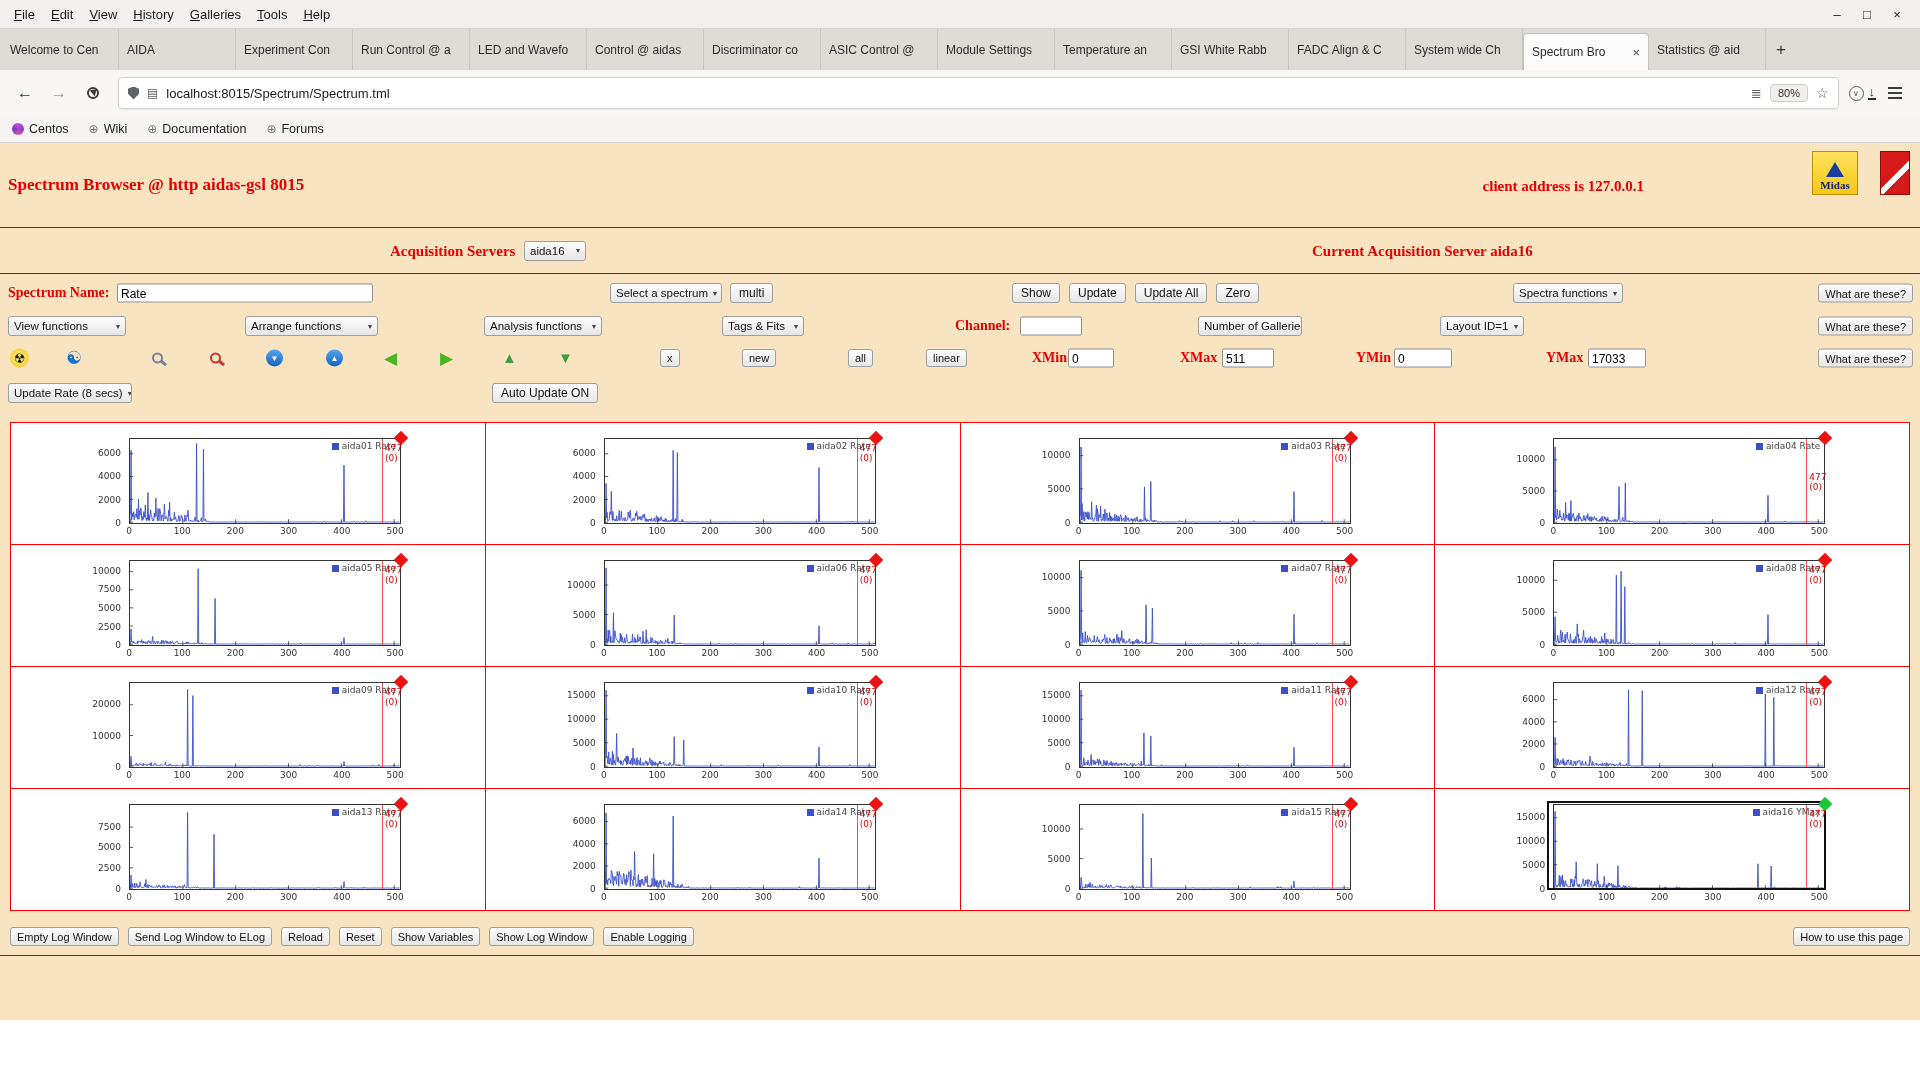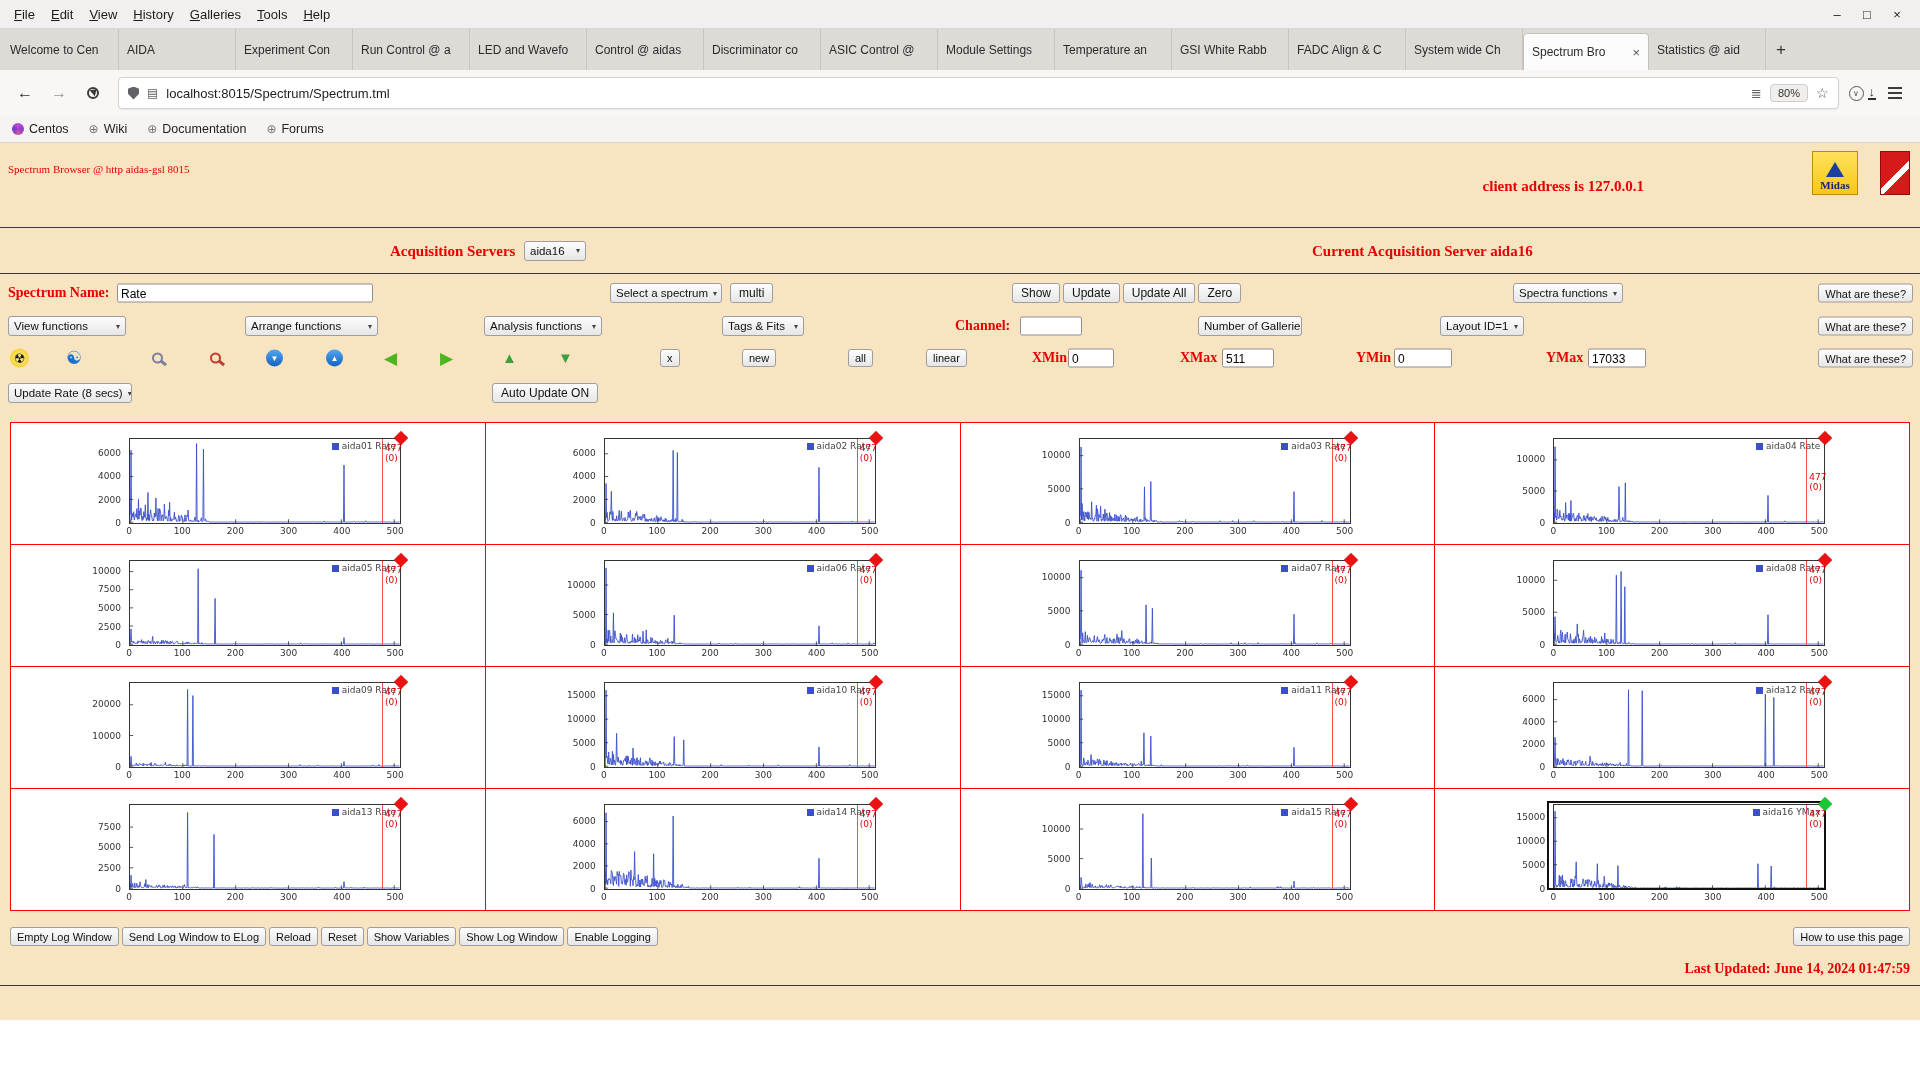--- a/index.html
+++ b/index.html
@@ -40,38 +40,38 @@
 
 .bookmarksbar{height:27px;background:#f5f4f2;border-bottom:1px solid #d8d5d1;display:flex;align-items:center;gap:20px;padding-left:12px;flex:none}
 .bm{display:flex;align-items:center;gap:5px;font-size:12.5px;color:#222}
 .bm-ic.globe{font-size:12px;color:#777;line-height:1}
 .bm-ic.centos{width:12px;height:12px;border-radius:50%;background:conic-gradient(#c84bd2,#8a3bd0,#d0529f,#6f3bd0,#c84bd2)}
 
 
 .content{flex:1;background:#fff}
 .page{height:877px;background:var(--page-bg,#f9e4c2);position:relative;font-family:"Liberation Serif","DejaVu Serif",serif}
 .hdr{position:relative;height:84px}
-.title{position:absolute;left:8px;top:20px;font-size:11px;font-weight:normal;color:var(--red,#e60000)}
+.title{position:absolute;left:8px;top:32px;font-size:17px;font-weight:bold;color:var(--red,#e60000)}
 .client{position:absolute;right:276px;top:35px;font-size:15px;font-weight:bold;color:var(--red,#e60000)}
 .logo-midas{position:absolute;right:62px;top:8px;width:46px;height:44px;background:linear-gradient(#ffe15c,#f7c718);border:1px solid #b98f00;display:flex;flex-direction:column;align-items:center;justify-content:flex-end;padding-bottom:3px}
 .ml-shape{width:18px;height:15px;background:#1a3fa0;clip-path:polygon(50% 0,100% 100%,0 100%);margin-bottom:2px}
 .ml-txt{font-size:11px;font-weight:bold;color:#14217c}
 .logo-fair{position:absolute;right:10px;top:8px;width:30px;height:44px;background:linear-gradient(135deg,#d61a1a 52%,#fff 52%,#fff 64%,#d61a1a 64%);border:1px solid #8e0e0e}
 .hr{border-top:1px solid #3a3a3a;height:0}
 .row{position:relative}
 .row>*{position:absolute;top:50%;transform:translateY(-50%)}
 .lbl{color:var(--red,#e60000);font-weight:bold;font-size:14px;white-space:nowrap}
 .lbl.big{font-size:15px}
 .btn{font-family:"Liberation Sans","DejaVu Sans",sans-serif;font-size:12px;height:20px;padding:0 8px;background:linear-gradient(#fdfdfd,#e6e6e6);border:1px solid #9e9e9e;border-radius:3px;color:#111;white-space:nowrap}
 .btn.small{font-size:11px;height:19px;padding:0 6px}
 .btn.tiny{font-size:11px;height:18px;padding:0 6px}
 .txt{font-family:"Liberation Sans","DejaVu Sans",sans-serif;height:19px;border:1px solid #8f8f8f;background:#fff;font-size:12px;padding:0 3px;border-radius:2px}
 .select{display:inline-flex;align-items:center;justify-content:space-between;gap:5px;height:20px;background:linear-gradient(#fdfdfd,#e6e6e6);border:1px solid #9e9e9e;border-radius:3px;font-family:"Liberation Sans","DejaVu Sans",sans-serif;font-size:11.5px;color:#111;padding:0 5px;white-space:nowrap;overflow:hidden}
 .arr{font-size:8px;color:#444}
-.grp{display:flex;gap:3px}
+.grp{display:flex;gap:9px}
 .iconbtn{display:flex;align-items:center;justify-content:center}
 .rad{width:19px;height:19px;border-radius:50%;background:radial-gradient(#ffef8a,#f3c513);color:#111;font-size:13px;line-height:19px;text-align:center}
 .water{color:#1773cf;font-size:18px;line-height:1}
 .mag{width:11px;height:11px;border:2px solid #7a7f9a;border-radius:50%;position:relative;display:inline-block}
 .mag::after{content:"";position:absolute;width:7px;height:2.5px;background:#7a7f9a;right:-6px;bottom:-2px;transform:rotate(40deg)}
 .mag.red{border-color:#c23a2e}
 .mag.red::after{background:#c23a2e}
 .bluecirc{width:17px;height:17px;border-radius:50%;background:linear-gradient(#53a7ef,#1562c0);display:flex;align-items:center;justify-content:center}
 .bluecirc i{font-style:normal;color:#fff;font-size:8px;line-height:1}
 .garr{color:#4db521;font-size:17px;line-height:1}
@@ -854,20 +854,19 @@
             <button class="btn small">Send Log Window to ELog</button>
             <button class="btn small">Reload</button>
             <button class="btn small">Reset</button>
             <button class="btn small">Show Variables</button>
             <button class="btn small">Show Log Window</button>
             <button class="btn small">Enable Logging</button>
           </span>
         <button id="howto" class="btn small">How to use this page</button>
       </div>
 
-      <div class="lastupd">Last Updated: June 14, 2024 01:47:59</div>
 
       <div class="hr bottom"></div>
 
 
     </div>
   </div>
 </div>
 
 </body></html>

